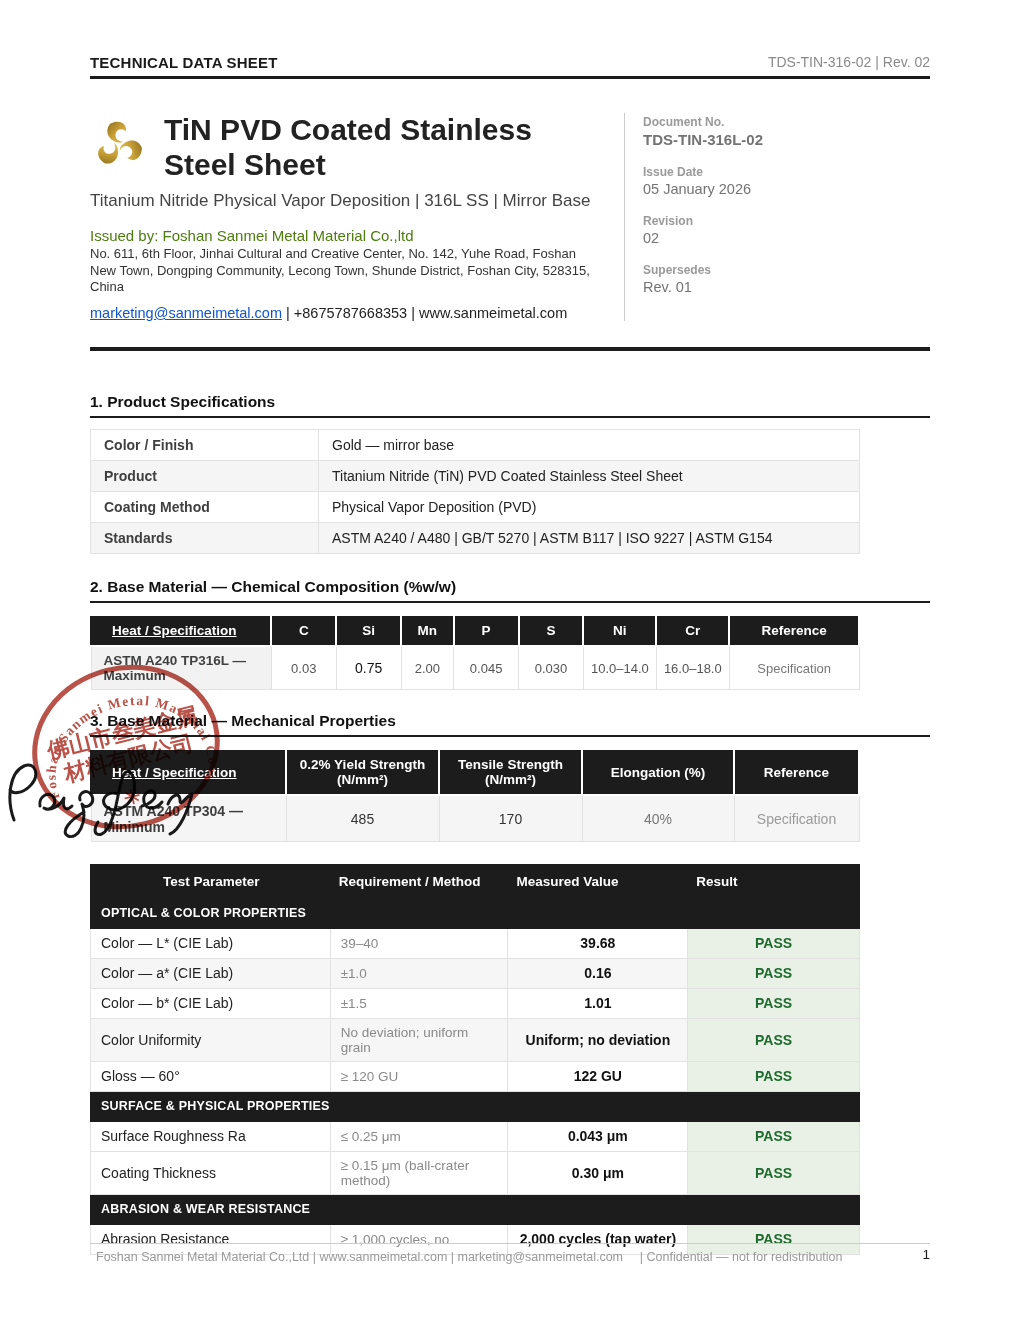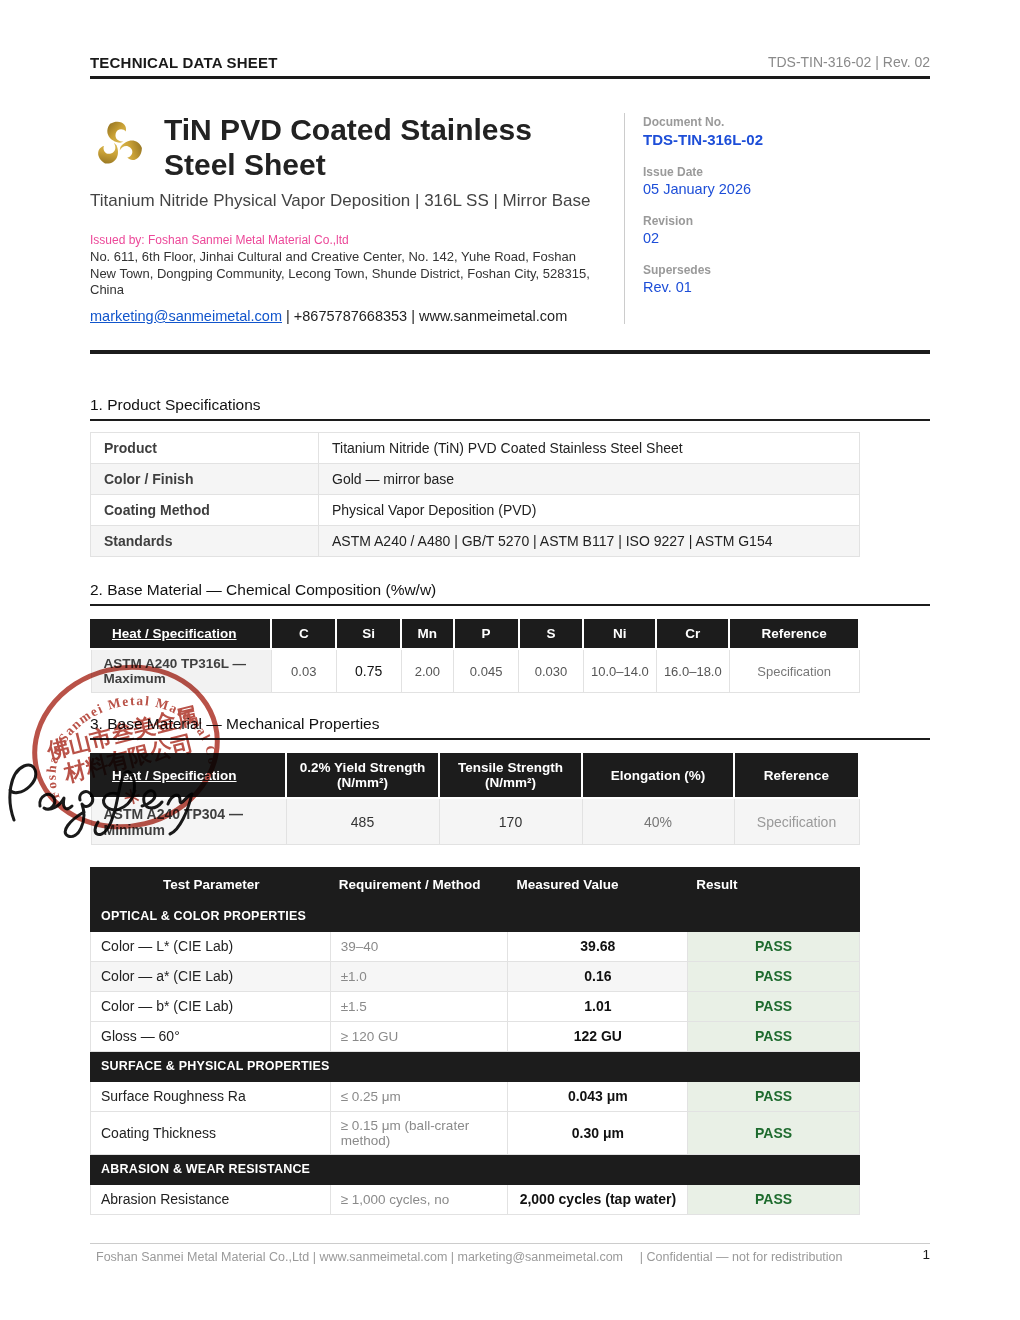--- a/index.html
+++ b/index.html
@@ -14,36 +14,36 @@
   .run-head .dtype { font-size:15px; font-weight:bold; letter-spacing:.2px; }
   .run-head .dref  { font-size:14px; color:#8a8a8a; }
 
   
   .masthead { display:flex; margin:34px 90px 0 90px; }
   .mast-left { width:512px; margin-right:22px; }
   .title-row { display:flex; gap:16px; }
   .logo { width:58px; height:56px; flex:0 0 auto; margin-top:4px; }
   .doc-title { font-size:30px; font-weight:bold; line-height:1.15; width:400px; color:#222; }
   .subtitle { font-size:17px; color:#444; margin-top:9px; }
-  .issued { font-size:12px; color:#ec4899; margin-top:22px; }
+  .issued { font-size:15px; color:#4d7c0f; margin-top:16px; }
   .address { font-size:13px; color:#333; margin-top:2px; line-height:1.28; }
   .contact { font-size:14.5px; color:#222; margin-top:9px; }
   .email-link { color:#1155cc; text-decoration:underline; cursor:pointer; }
 
   .mast-right { flex:1; border-left:1px solid #ccc; padding-left:18px; padding-top:2px; }
   .info-item { margin-bottom:17px; }
   .info-label { font-size:12px; font-weight:bold; color:#9a9a9a; margin-bottom:2px; }
-  .info-value { font-size:14.5px; color:#1d4ed8; }
+  .info-value { font-size:14.5px; color:#737373; }
   .info-item:first-child .info-value { font-weight:bold; font-size:15px; }
 
   .thick-rule { height:4px; background:#1c1c1c; margin:26px 90px 0 90px; }
 
   
   .section { margin:0 90px; }
-  .sec-head { font-size:15.5px; font-weight:normal; color:#111; padding-bottom:5px;
+  .sec-head { font-size:15.5px; font-weight:bold; color:#111; padding-bottom:5px;
               border-bottom:2px solid #1c1c1c; }
   .s1 { margin-top:42px; } .s2 { margin-top:24px; } .s3 { margin-top:22px; } .s4 { margin-top:22px; }
 
   table { border-collapse:collapse; width:770px; margin-top:11px; }
   td, th { border:1px solid #e2e2e2; }
 
   
   .spec-tbl td { font-size:14px; padding:7px 13px; height:30px; }
   .spec-tbl .lbl { width:228px; font-weight:bold; color:#3f3f3f; }
   .spec-tbl .val { color:#222; }
@@ -153,26 +153,26 @@
     </div>
   </div>
 
   <div class="thick-rule"></div>
 
   <div class="section s1">
     <div class="sec-head">1.  Product Specifications</div>
     <table class="spec-tbl">
       <tbody>
           <tr>
+        <td class="lbl">Color / Finish</td>
+        <td class="val">Gold — mirror base</td>
+      </tr>
+      <tr>
         <td class="lbl">Product</td>
         <td class="val">Titanium Nitride (TiN) PVD Coated Stainless Steel Sheet</td>
-      </tr>
-      <tr>
-        <td class="lbl">Color / Finish</td>
-        <td class="val">Gold — mirror base</td>
       </tr>
       <tr>
         <td class="lbl">Coating Method</td>
         <td class="val">Physical Vapor Deposition (PVD)</td>
       </tr>
       <tr>
         <td class="lbl">Standards</td>
         <td class="val">ASTM A240 / A480  |  GB/T 5270  |  ASTM B117  |  ISO 9227  |  ASTM G154</td>
       </tr>
     </tbody>
@@ -255,20 +255,26 @@
         <td class="req">±1.0</td>
         <td class="mval">0.16</td>
         <td class="res">PASS</td>
       </tr>
       <tr>
         <td class="param">Color — b* (CIE Lab)</td>
         <td class="req">±1.5</td>
         <td class="mval">1.01</td>
         <td class="res">PASS</td>
       </tr>
+      <tr class="alt">
+        <td class="param">Color Uniformity</td>
+        <td class="req">No deviation; uniform grain</td>
+        <td class="mval">Uniform; no deviation</td>
+        <td class="res">PASS</td>
+      </tr>
       <tr>
         <td class="param">Gloss — 60°</td>
         <td class="req">≥ 120 GU</td>
         <td class="mval">122 GU</td>
         <td class="res">PASS</td>
       </tr>
 
       <tr class="group">
         <td colspan="4">SURFACE &amp; PHYSICAL PROPERTIES</td>
       </tr>

